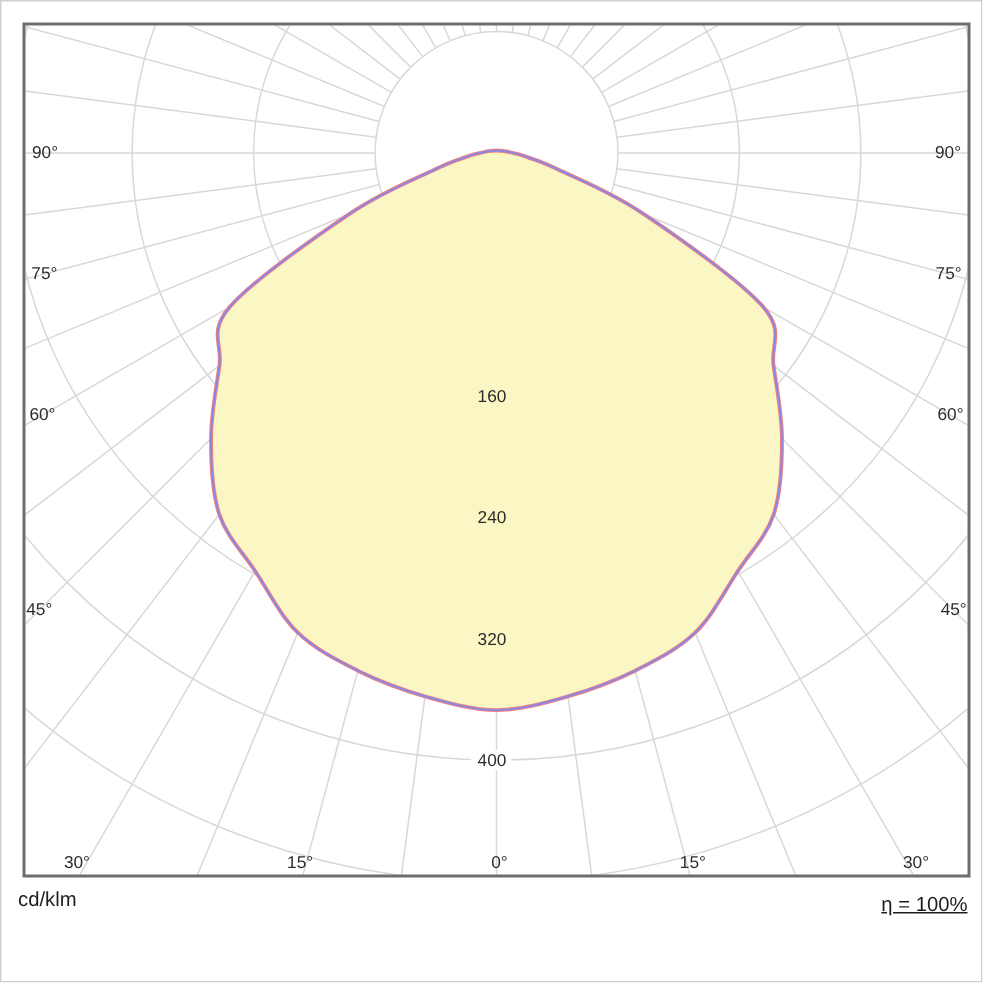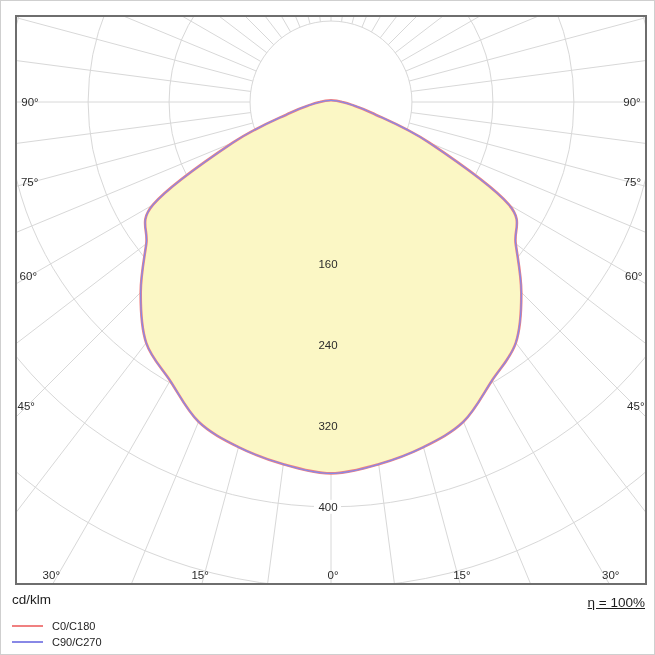--- a/index.html
+++ b/index.html
@@ -112,23 +112,13 @@
       <text x="632.7" y="279.3" text-anchor="middle" font-size="11.5">60°</text>
       <text x="28.6" y="185.3" text-anchor="middle" font-size="11.5">75°</text>
       <text x="631.4" y="185.3" text-anchor="middle" font-size="11.5">75°</text>
       <text x="29.0" y="104.5" text-anchor="middle" font-size="11.5">90°</text>
       <text x="631.0" y="104.5" text-anchor="middle" font-size="11.5">90°</text>
     </svg>
 
   <div class="unit-label">cd/klm</div>
   <div class="eta-label">η = 100%</div>
 
-  <div class="legend">
-    <div class="legend-row">
-      <span class="swatch" id="swatch-0" style="border-top-color: rgb(240, 128, 128);"></span>
-      <span class="legend-label">C0/C180</span>
-    </div>
-    <div class="legend-row">
-      <span class="swatch" id="swatch-1" style="border-top-color: rgb(136, 136, 230);"></span>
-      <span class="legend-label">C90/C270</span>
-    </div>
-  </div>
 </div>
 
 </body></html>

